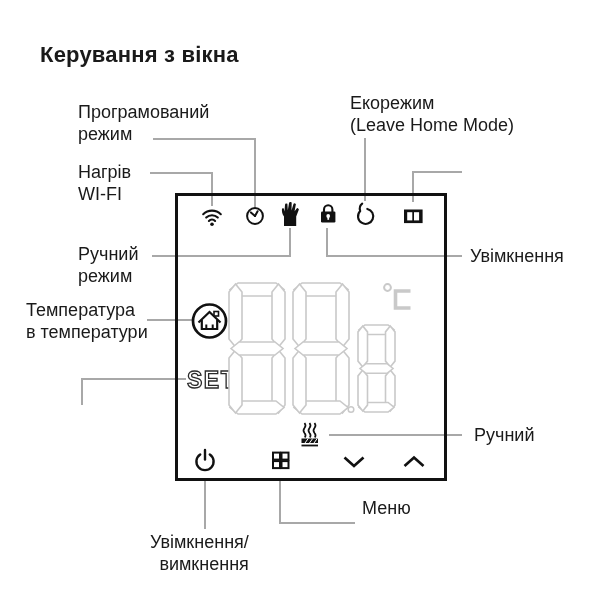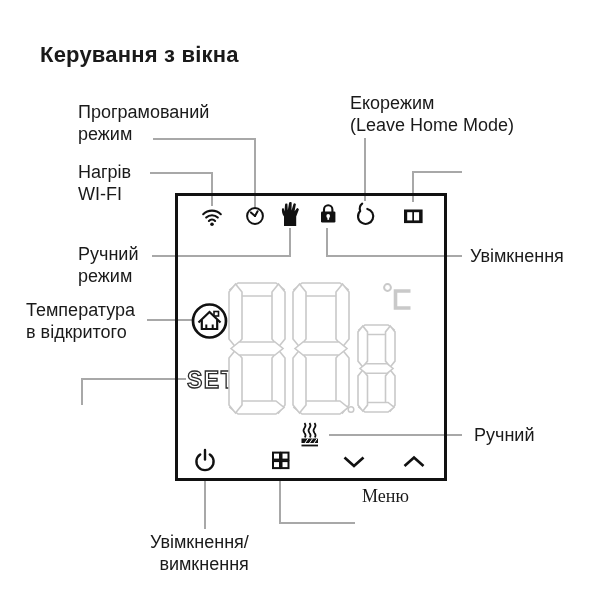--- a/index.html
+++ b/index.html
@@ -51,23 +51,23 @@
   <div class="label" style="left:78px;top:101px;">Програмований
 режим</div>
   <div class="label" style="left:78px;top:161px;">Нагрів
 WI-FI</div>
   <div class="label" style="left:350px;top:92px;">Екорежим
 (Leave Home Mode)</div>
   <div class="label" style="left:78px;top:243px;">Ручний
 режим</div>
   <div class="label" style="left:470px;top:245px;">Увімкнення</div>
   <div class="label" style="left:26px;top:299px;">Температура
-в відкритого</div>
+в температури</div>
   <div class="label" style="left:474px;top:424px;">Ручний</div>
-  <div class="label" style="left:362px;top:485px;font-family:Liberation Serif, serif;">Меню</div>
+  <div class="label" style="left:362px;top:497px;">Меню</div>
   <div class="label" style="left:150px;top:531px;text-align:right;">Увімкнення/
 вимкнення</div>
 
   <div class="device"></div>
 
   <svg class="gfx" width="600" height="600" viewBox="0 0 600 600">
 
     <g stroke="#111" fill="none" stroke-width="2.1" stroke-linecap="round">
       <path d="M203.2 214.2 A12.5 12.5 0 0 1 220.8 214.2"></path>
       <path d="M206.2 217.6 A8.3 8.3 0 0 1 217.8 217.6"></path>

